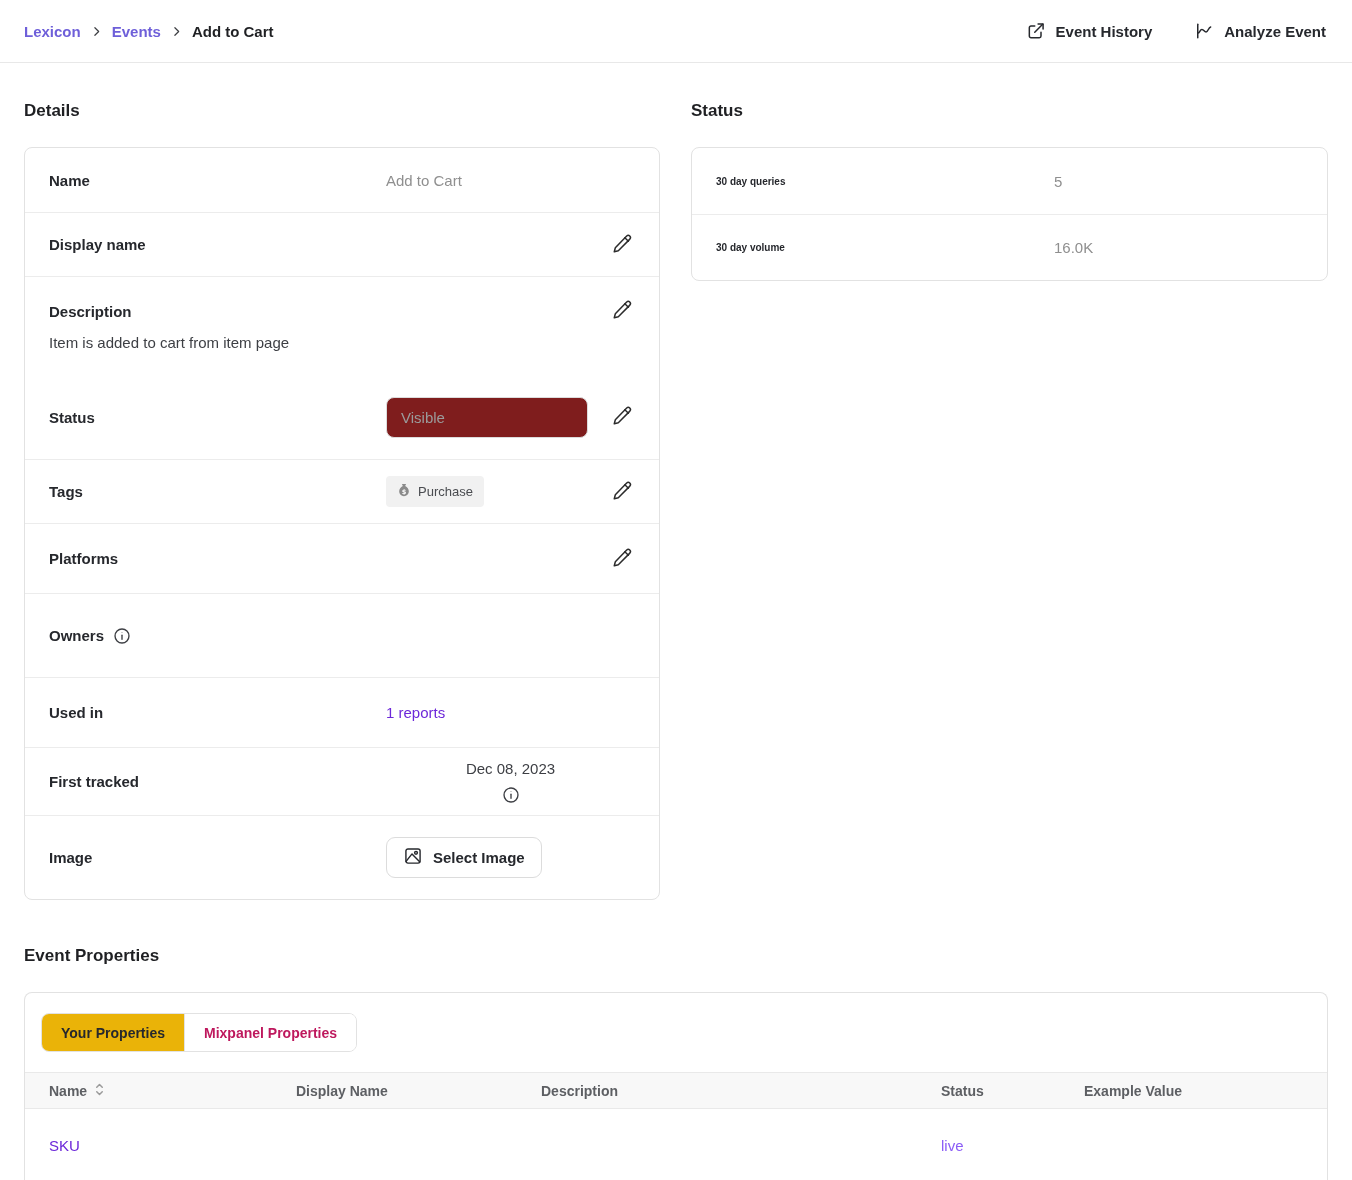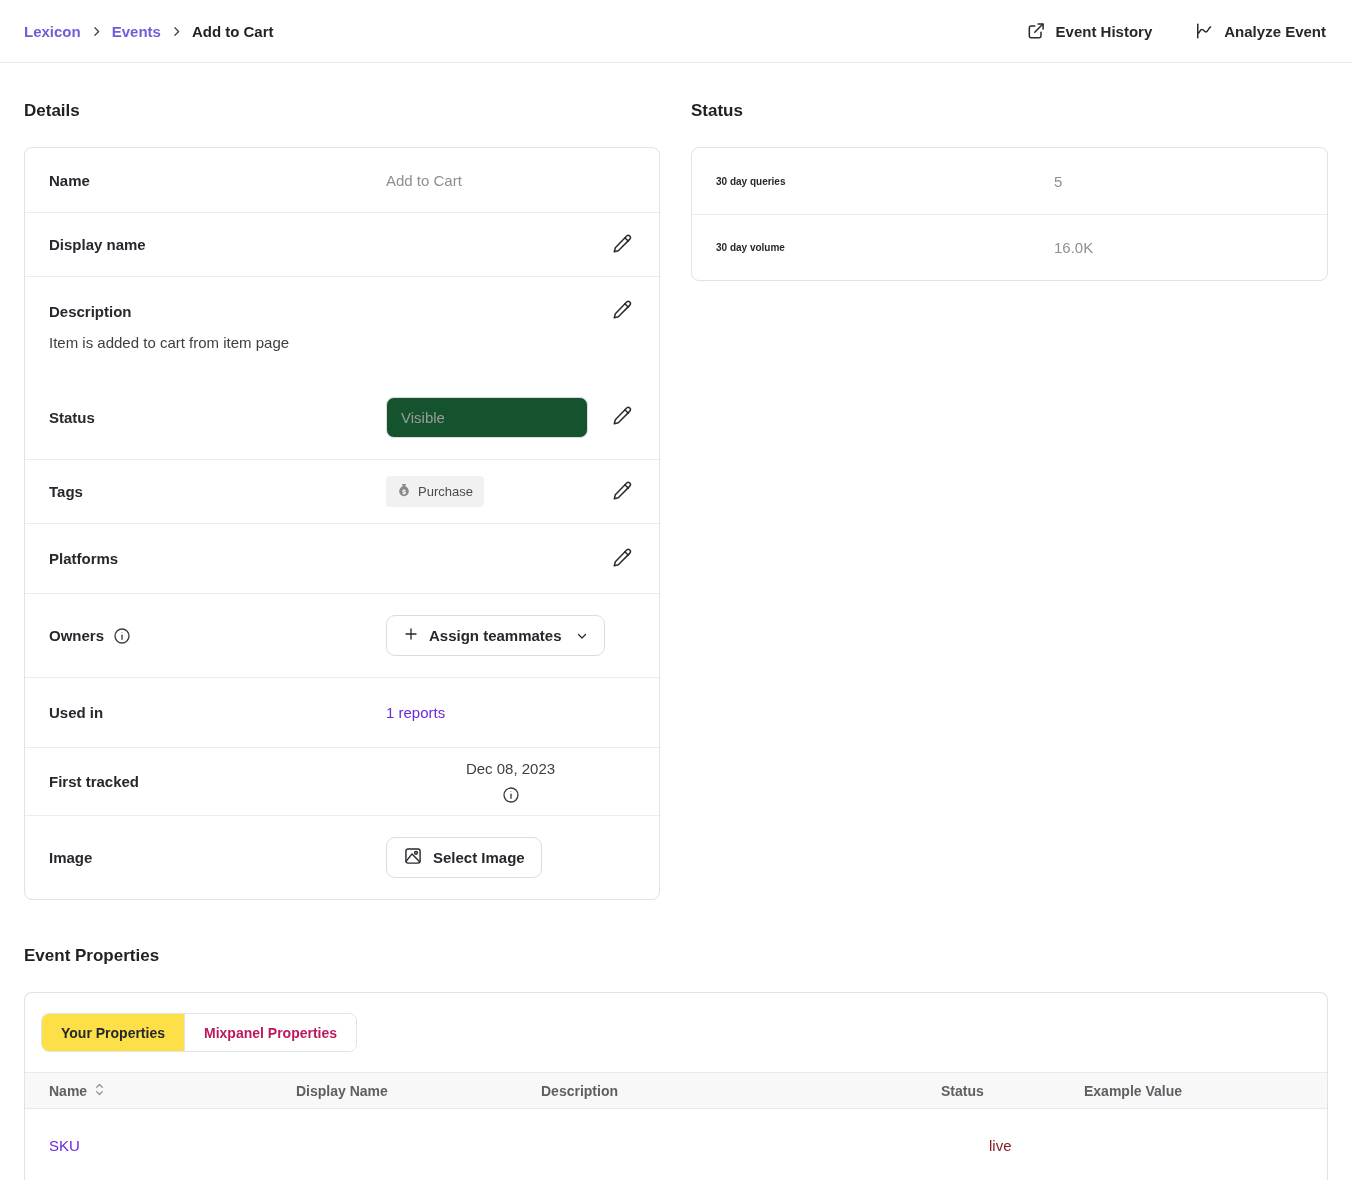--- a/index.html
+++ b/index.html
@@ -35,21 +35,21 @@
     display:flex; align-items:center; gap:9px; }
   .dvalue { flex:1; display:flex; align-items:center; font-size:15px; color:#8f8f8f; }
   .edit-btn { margin-left:auto; background:none; border:none; cursor:pointer; padding:2px;
     display:flex; align-items:center; color:#2b2b2b; }
   .drow-desc { display:block; padding:20px 24px 24px 24px; border-top:1px solid #ececec; }
   .desc-top { display:flex; align-items:center; }
   .desc-top .dlabel { flex:1; }
   .desc-text { margin-top:9px; font-size:15px; color:#3d3f44; }
 
   .status-input { width:202px; height:41px; border:1px solid #dcdcdc; border-radius:8px;
-    padding:0 14px; font-family:inherit; font-size:15px; color:#9b9b9b; background:#14532d; }
+    padding:0 14px; font-family:inherit; font-size:15px; color:#9b9b9b; background:#7f1d1d; }
 
   .tag-chip { display:inline-flex; align-items:center; gap:7px; background:#f1f1f1;
     border:none; border-radius:4px; padding:7px 11px; font-family:inherit; font-size:13px;
     color:#4a4c50; cursor:pointer; }
 
   .assign-btn, .select-image-btn { display:inline-flex; align-items:center; gap:10px;
     height:41px; padding:0 16px; border:1px solid #dcdcdc; border-radius:9px; background:#fff;
     font-family:inherit; font-size:15px; font-weight:600; color:#26282d; cursor:pointer; }
   .assign-btn .chev { margin-left:4px; display:flex; }
 
@@ -64,32 +64,32 @@
   .ulabel { flex:0 0 338px; font-size:10px; font-weight:600; color:#26282d; }
   .uvalue { font-size:15px; color:#8f8f8f; }
 
   
   .props-section { margin-top:46px; }
   .props-card { border-radius:8px 8px 0 0; border-bottom:none; overflow:hidden; }
   .tabs-wrap { padding:20px 16px; }
   .tabs { display:inline-flex; border:1px solid #e2e2e2; border-radius:8px; overflow:hidden; }
   .tab { height:37px; display:flex; align-items:center; padding:0 19px; font-family:inherit;
     font-size:14px; border:none; background:#fff; cursor:pointer; }
-  .tab.active { background:#fde047; font-weight:600; color:#26282d; border-right:1px solid #e2e2e2; }
+  .tab.active { background:#eab308; font-weight:600; color:#26282d; border-right:1px solid #e2e2e2; }
   .tab.inactive { color:#be185d; font-weight:600; }
 
   .ptable-header, .ptable-row { display:grid;
     grid-template-columns:247px 245px 400px 143px 1fr;
     align-items:center; padding:0 24px; }
   .ptable-header { background:#f8f8f8; height:37px; border-top:1px solid #e9e9e9;
     border-bottom:1px solid #e9e9e9; font-size:14px; font-weight:600; color:#5d5f63; }
   .th-name { display:flex; align-items:center; gap:7px; }
   .sort-btn { background:none; border:none; display:flex; cursor:pointer; padding:0; }
   .ptable-row { height:73px; font-size:15px; }
-  .cell-status { color:#7f1d1d;margin-left:48px; }
+  .cell-status { color:#8b5cf6; }
 </style>
 </head>
 <body>
 
 <header class="topbar">
   <nav class="breadcrumb">
     <a class="crumb-link">Lexicon</a>
     <span class="crumb-sep">
       <svg width="13" height="13" viewBox="0 0 24 24" fill="none" stroke="#3c3e42" stroke-width="2.2" stroke-linecap="round" stroke-linejoin="round">
           <polyline points="9 5 16 12 9 19"></polyline>
@@ -221,36 +221,20 @@
           <span class="dlabel">
             <span>Owners</span>
             <span class="info-wrap">
               <svg width="18" height="18" viewBox="0 0 24 24" fill="none" stroke="currentColor" stroke-width="1.8" stroke-linecap="round">
                   <circle cx="12" cy="12" r="9.3"></circle>
                   <line x1="12" y1="11" x2="12" y2="16.3"></line>
                   <circle cx="12" cy="7.3" r="0.6" fill="currentColor" stroke="none"></circle>
                 </svg>
             </span>
           </span>
-          <div class="dvalue">
-            <button class="assign-btn">
-              <span>
-                <svg width="16" height="16" viewBox="0 0 24 24" fill="none" stroke="currentColor" stroke-width="2" stroke-linecap="round">
-                    <line x1="12" y1="4.5" x2="12" y2="19.5"></line>
-                    <line x1="4.5" y1="12" x2="19.5" y2="12"></line>
-                  </svg>
-              </span>
-              <span>Assign teammates</span>
-              <span class="chev">
-                <svg width="12" height="12" viewBox="0 0 24 24" fill="none" stroke="currentColor" stroke-width="2.4" stroke-linecap="round" stroke-linejoin="round">
-                    <polyline points="5 9 12 16 19 9"></polyline>
-                  </svg>
-              </span>
-            </button>
-          </div>
         </div>
 
         <div class="drow" style="min-height:70px;">
           <span class="dlabel">Used in</span>
           <div class="dvalue">
             <a class="link">1 reports</a>
           </div>
         </div>
 
         <div class="drow" style="min-height:68px;">

